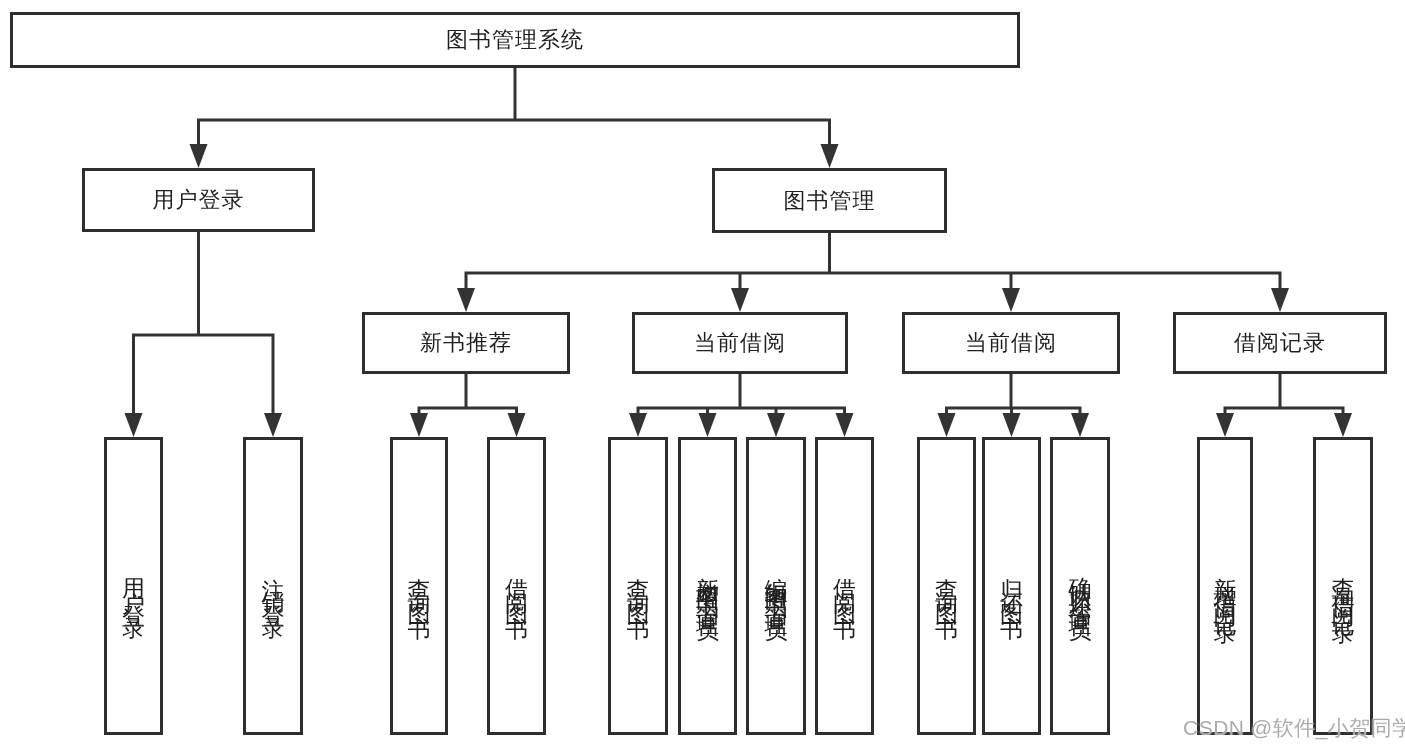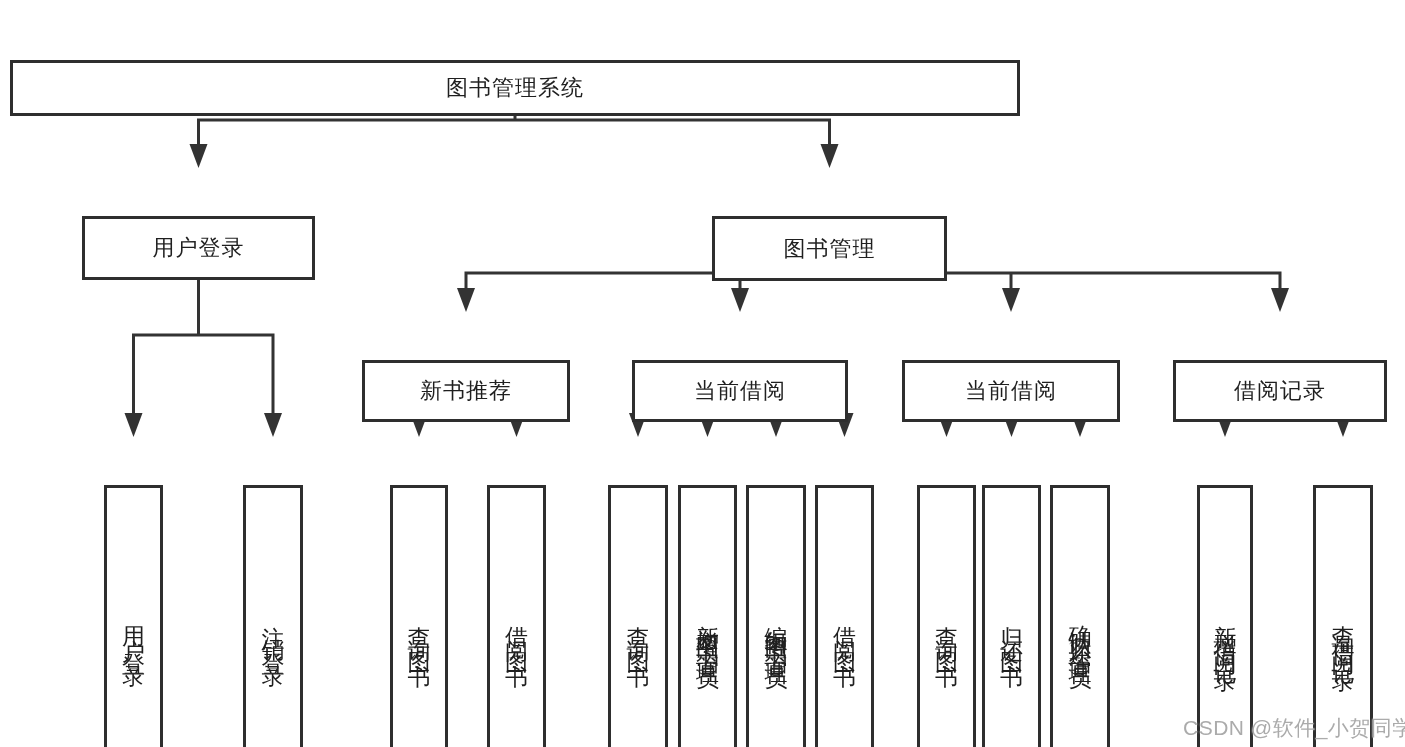--- a/index.html
+++ b/index.html
@@ -19,21 +19,20 @@
   .node {
     position: absolute;
     box-sizing: border-box;
     background: #ffffff;
     border: 3px solid #2e2e2e;
     color: #1f1f1f;
     display: flex;
     align-items: center;
     justify-content: center;
     z-index: 1;
-    margin-top: 48px;
   }
   .hbox {
     font-size: 22px;
     letter-spacing: 1px;
   }
   .vbox {
     font-size: 23px;
   }
   .vtext {
     writing-mode: vertical-rl;

